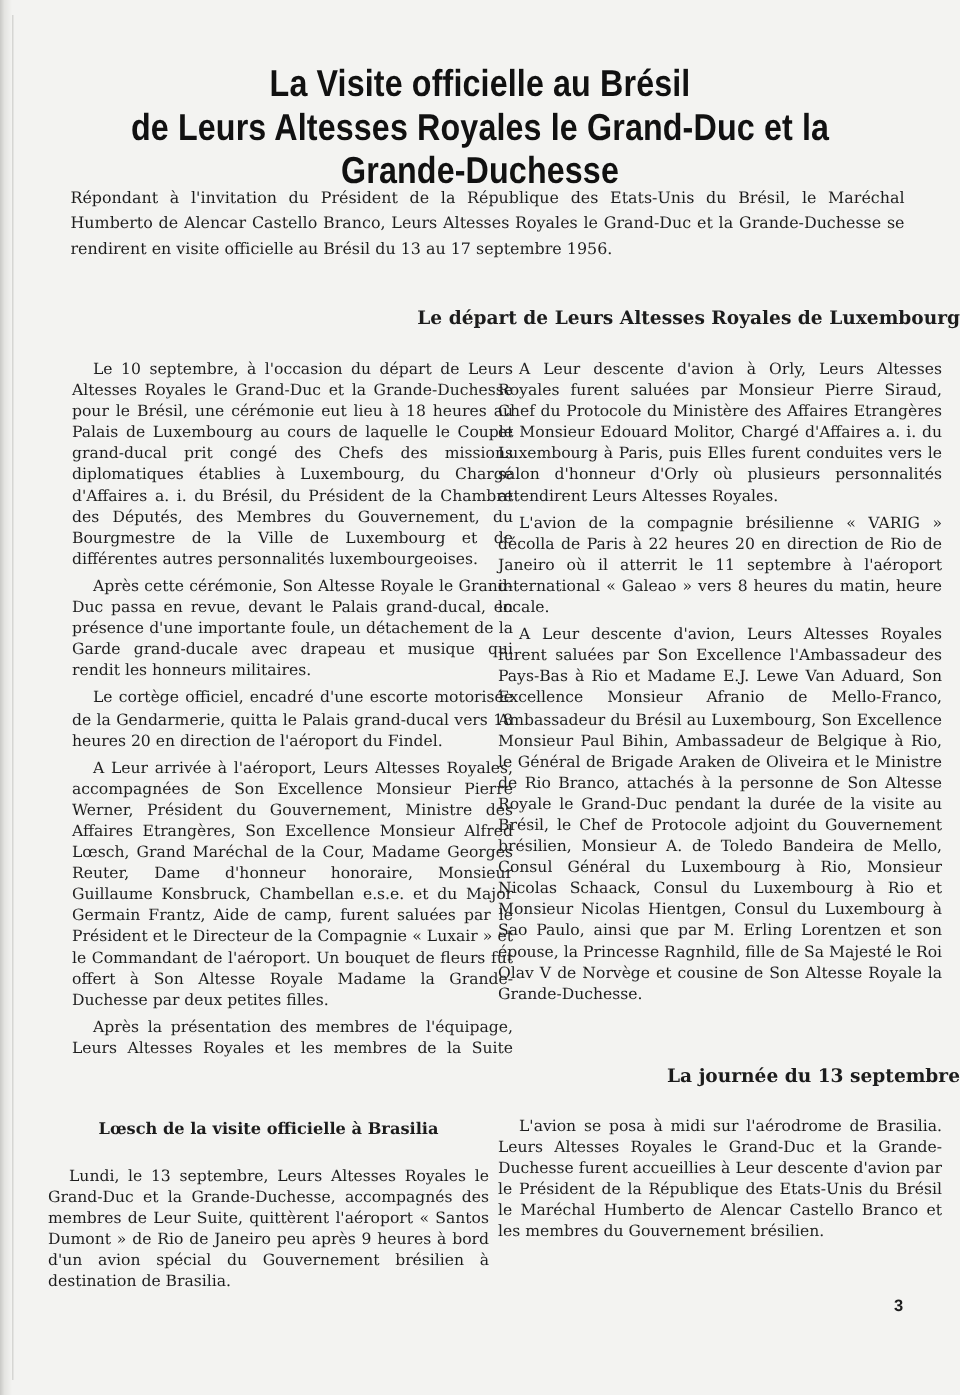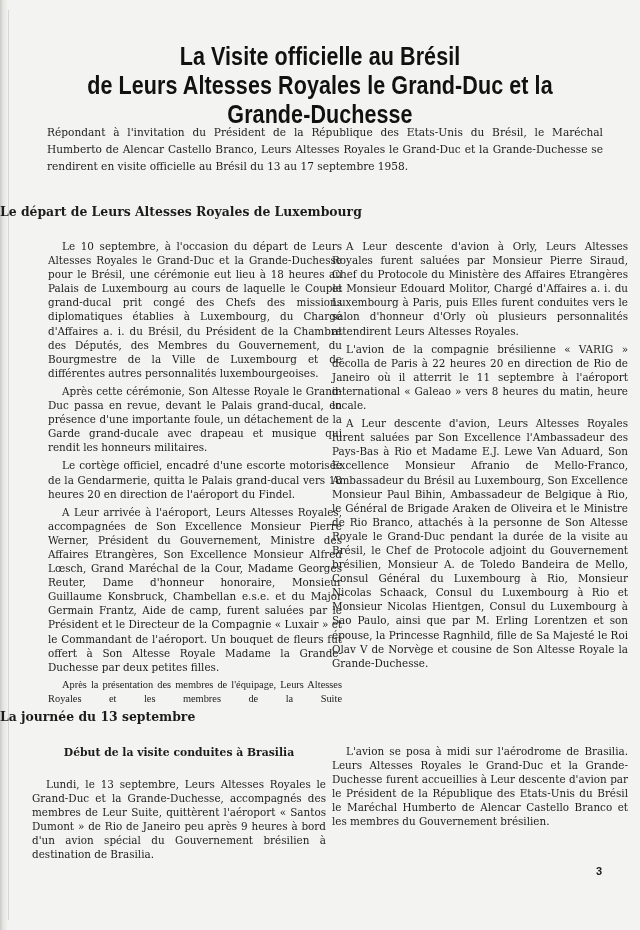--- a/index.html
+++ b/index.html
@@ -33,31 +33,31 @@
       transform-origin: center;
     }
     .title-1 { top: 42px; font-size: 25px; }
     .title-2 { top: 71px; font-size: 25px; }
     .intro {
       position: absolute; left: 47px; width: 556px; top: 124px;
       font-size: 10.6px; line-height: 17px; text-align: justify;
       text-align-last: left;
     }
     .section-heading {
-      position: absolute; left: 0; width: 640px; text-align: left;
+      position: absolute; left: 0; width: 640px; text-align: right;
       font-weight: bold; font-size: 12.4px;
     }
     .sh-1 { top: 204px; }
     .sh-2 { top: 709px; }
     .col {
       position: absolute; font-size: 10.4px; line-height: 14.1px;
       text-align: justify;
     }
     .col p { margin: 0 0 4px 0; text-indent: 14px; }
-    .col p.last-justify { text-align-last: justify; font-family: Liberation Serif, serif; }
+    .col p.last-justify { text-align-last: justify; }
     .col-left-1 { left: 48px; width: 294px; top: 239px; }
     .col-right-1 { left: 332px; width: 296px; top: 239px; }
     .sub-heading {
       position: absolute; left: 32px; width: 294px; top: 746px;
       text-align: center; font-weight: bold; font-size: 10.8px;
     }
     .col-left-2 { left: 32px; width: 294px; top: 777px; }
     .col-right-2 { left: 332px; width: 296px; top: 744px; }
     .page-number {
       position: absolute; left: 596px; top: 865px;
@@ -68,41 +68,41 @@
 <body>
 
 <div class="left-edge"></div>
 <div class="left-rule"></div>
 
 <div class="page">
 
   <div class="title title-1">La Visite officielle au Brésil</div>
   <div class="title title-2">de Leurs Altesses Royales le Grand-Duc et la Grande-Duchesse</div>
 
-  <div class="intro">Répondant à l'invitation du Président de la République des Etats-Unis du Brésil, le Maréchal Humberto de Alencar Castello Branco, Leurs Altesses Royales le Grand-Duc et la Grande-Duchesse se rendirent en visite officielle au Brésil du 13 au 17 septembre 1958.</div>
+  <div class="intro">Répondant à l'invitation du Président de la République des Etats-Unis du Brésil, le Maréchal Humberto de Alencar Castello Branco, Leurs Altesses Royales le Grand-Duc et la Grande-Duchesse se rendirent en visite officielle au Brésil du 13 au 17 septembre 1956.</div>
 
   <div class="section-heading sh-1">Le départ de Leurs Altesses Royales de Luxembourg</div>
 
   <div class="col col-left-1">
     <p>Le 10 septembre, à l'occasion du départ de Leurs Altesses Royales le Grand-Duc et la Grande-Duchesse pour le Brésil, une cérémonie eut lieu à 18 heures au Palais de Luxembourg au cours de laquelle le Couple grand-ducal prit congé des Chefs des missions diplomatiques établies à Luxembourg, du Chargé d'Affaires a. i. du Brésil, du Président de la Chambre des Députés, des Membres du Gouvernement, du Bourgmestre de la Ville de Luxembourg et de différentes autres personnalités luxembourgeoises.</p>
     <p>Après cette cérémonie, Son Altesse Royale le Grand-Duc passa en revue, devant le Palais grand-ducal, en présence d'une importante foule, un détachement de la Garde grand-ducale avec drapeau et musique qui rendit les honneurs militaires.</p>
     <p>Le cortège officiel, encadré d'une escorte motorisée de la Gendarmerie, quitta le Palais grand-ducal vers 18 heures 20 en direction de l'aéroport du Findel.</p>
     <p>A Leur arrivée à l'aéroport, Leurs Altesses Royales, accompagnées de Son Excellence Monsieur Pierre Werner, Président du Gouvernement, Ministre des Affaires Etrangères, Son Excellence Monsieur Alfred Lœsch, Grand Maréchal de la Cour, Madame Georges Reuter, Dame d'honneur honoraire, Monsieur Guillaume Konsbruck, Chambellan e.s.e. et du Major Germain Frantz, Aide de camp, furent saluées par le Président et le Directeur de la Compagnie « Luxair » et le Commandant de l'aéroport. Un bouquet de fleurs fut offert à Son Altesse Royale Madame la Grande-Duchesse par deux petites filles.</p>
     <p class="last-justify">Après la présentation des membres de l'équipage, Leurs Altesses Royales et les membres de la Suite</p>
   </div>
 
   <div class="col col-right-1">
     <p>A Leur descente d'avion à Orly, Leurs Altesses Royales furent saluées par Monsieur Pierre Siraud, Chef du Protocole du Ministère des Affaires Etrangères et Monsieur Edouard Molitor, Chargé d'Affaires a. i. du Luxembourg à Paris, puis Elles furent conduites vers le salon d'honneur d'Orly où plusieurs personnalités attendirent Leurs Altesses Royales.</p>
     <p>L'avion de la compagnie brésilienne « VARIG » décolla de Paris à 22 heures 20 en direction de Rio de Janeiro où il atterrit le 11 septembre à l'aéroport international « Galeao » vers 8 heures du matin, heure locale.</p>
     <p>A Leur descente d'avion, Leurs Altesses Royales furent saluées par Son Excellence l'Ambassadeur des Pays-Bas à Rio et Madame E.J. Lewe Van Aduard, Son Excellence Monsieur Afranio de Mello-Franco, Ambassadeur du Brésil au Luxembourg, Son Excellence Monsieur Paul Bihin, Ambassadeur de Belgique à Rio, le Général de Brigade Araken de Oliveira et le Ministre de Rio Branco, attachés à la personne de Son Altesse Royale le Grand-Duc pendant la durée de la visite au Brésil, le Chef de Protocole adjoint du Gouvernement brésilien, Monsieur A. de Toledo Bandeira de Mello, Consul Général du Luxembourg à Rio, Monsieur Nicolas Schaack, Consul du Luxembourg à Rio et Monsieur Nicolas Hientgen, Consul du Luxembourg à Sao Paulo, ainsi que par M. Erling Lorentzen et son épouse, la Princesse Ragnhild, fille de Sa Majesté le Roi Olav V de Norvège et cousine de Son Altesse Royale la Grande-Duchesse.</p>
   </div>
 
   <div class="section-heading sh-2">La journée du 13 septembre</div>
 
-  <div class="sub-heading">Début de la visite conduites à Brasilia</div>
+  <div class="sub-heading">Lœsch de la visite officielle à Brasilia</div>
 
   <div class="col col-left-2">
     <p>Lundi, le 13 septembre, Leurs Altesses Royales le Grand-Duc et la Grande-Duchesse, accompagnés des membres de Leur Suite, quittèrent l'aéroport « Santos Dumont » de Rio de Janeiro peu après 9 heures à bord d'un avion spécial du Gouvernement brésilien à destination de Brasilia.</p>
   </div>
 
   <div class="col col-right-2">
     <p>L'avion se posa à midi sur l'aérodrome de Brasilia. Leurs Altesses Royales le Grand-Duc et la Grande-Duchesse furent accueillies à Leur descente d'avion par le Président de la République des Etats-Unis du Brésil le Maréchal Humberto de Alencar Castello Branco et les membres du Gouvernement brésilien.</p>
   </div>
 
   <div class="page-number">3</div>

